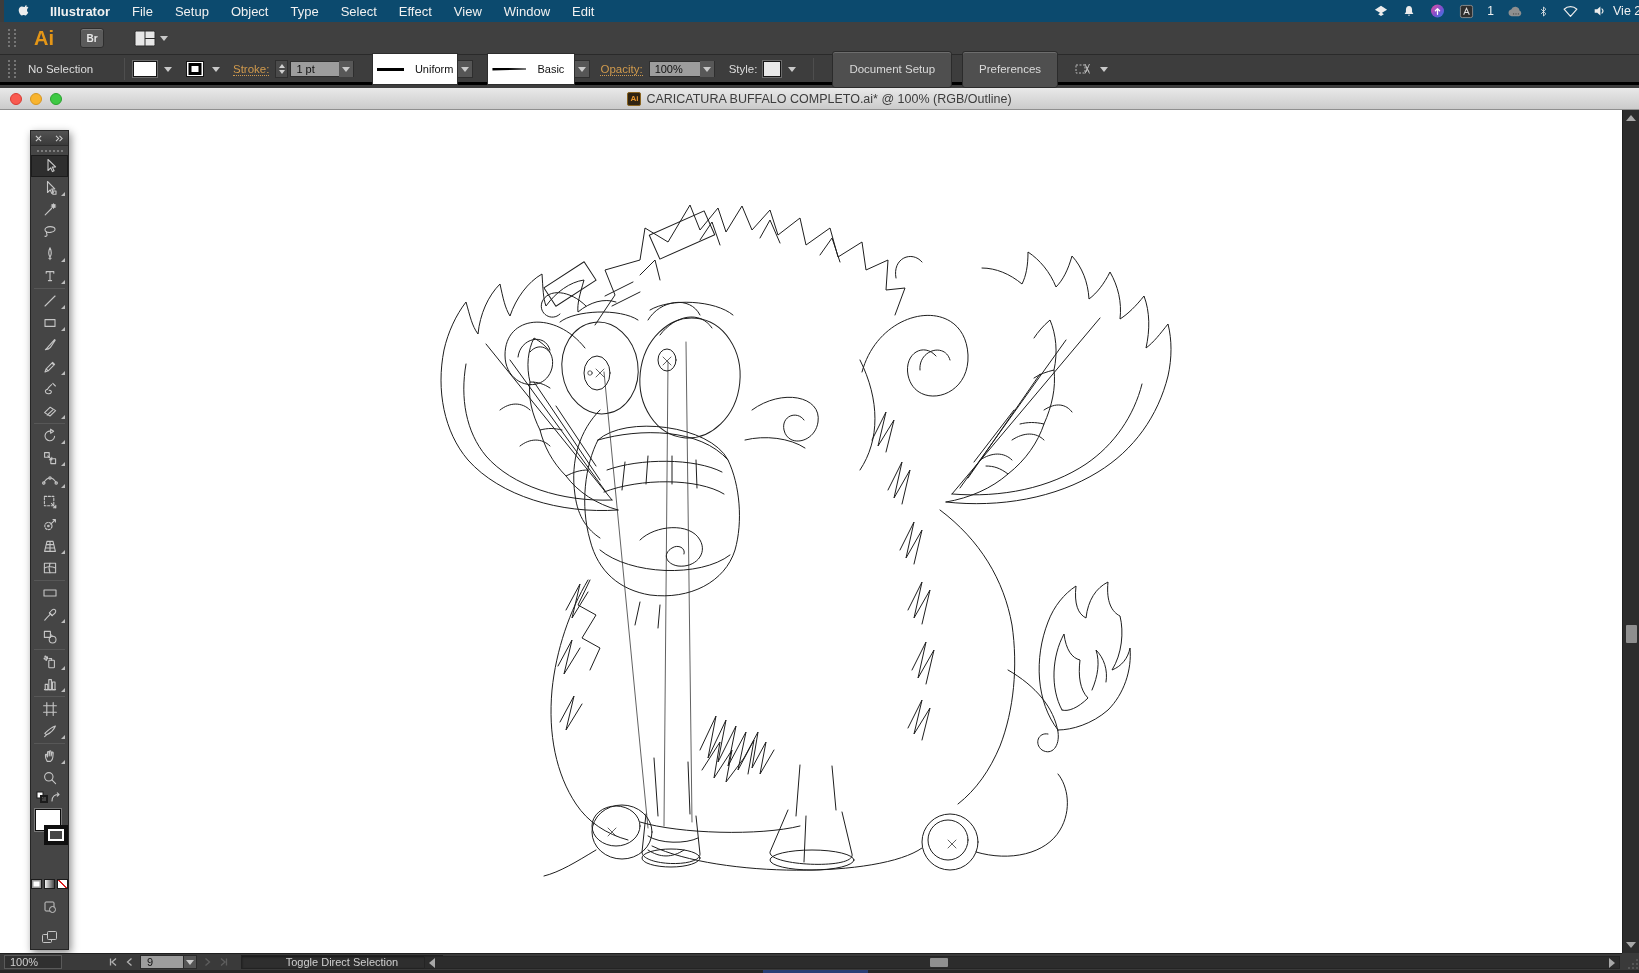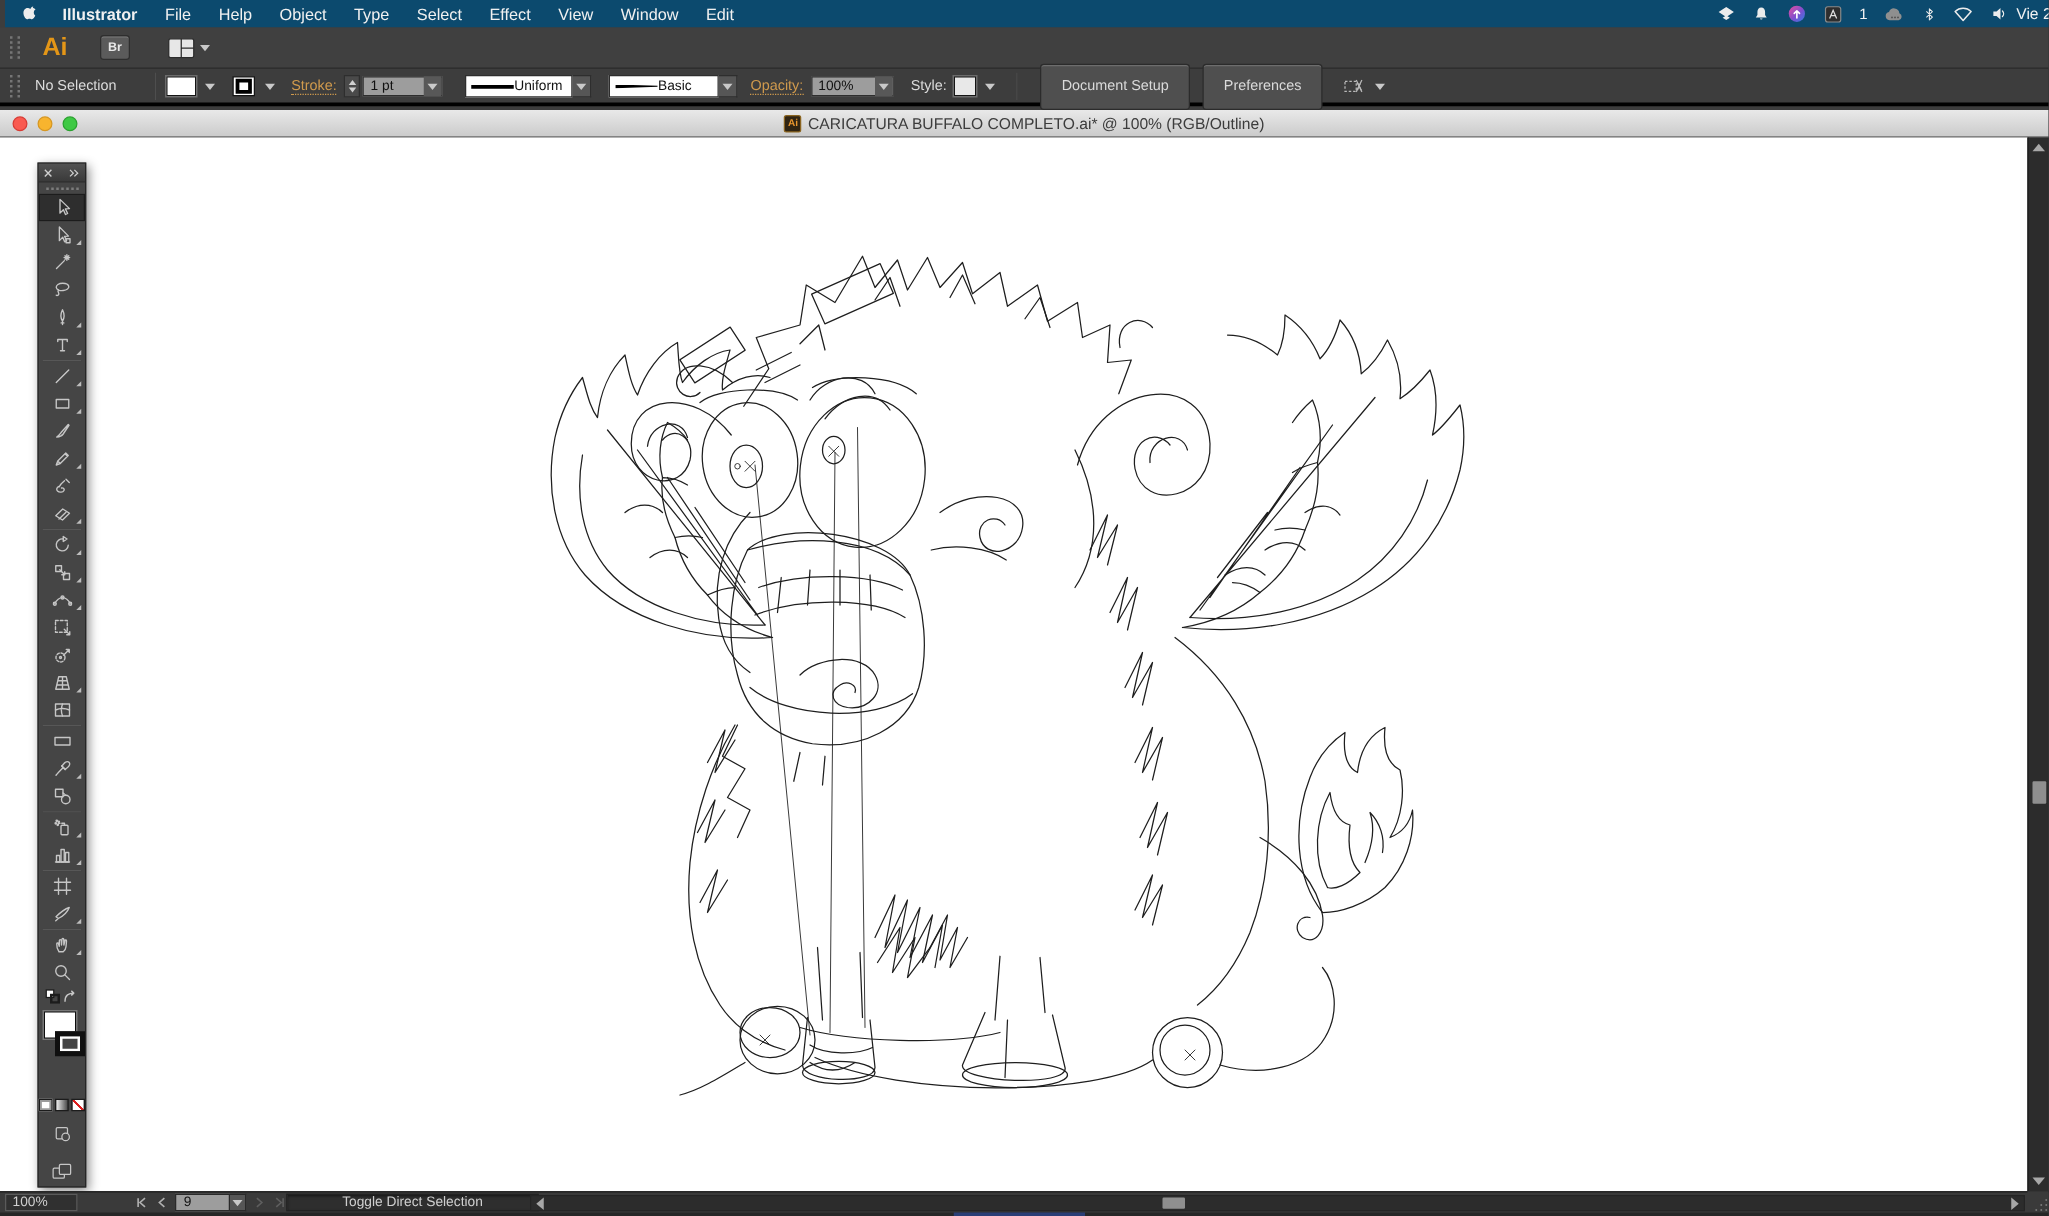--- a/index.html
+++ b/index.html
@@ -37,22 +37,22 @@
   .ddarrow { width:0; height:0; border-left:4px solid transparent; border-right:4px solid transparent; border-top:5px solid #c9c9c9; }
   .ddbtn { display:flex; align-items:center; justify-content:center; width:14px; height:16px; margin-left:4px; }
   .linklabel { color:#d09a4d; border-bottom:1px dotted #d09a4d; margin:0 6px 0 10px; cursor:pointer; }
   .stepper { display:flex; flex-direction:column; justify-content:center; gap:2px; width:13px; height:18px;
              background:#4a4a4a; border:1px solid #2e2e2e; align-items:center; margin-right:2px; }
   .stepper .up { width:0;height:0;border-left:3.5px solid transparent;border-right:3.5px solid transparent;border-bottom:4px solid #cfcfcf; }
   .stepper .dn { width:0;height:0;border-left:3.5px solid transparent;border-right:3.5px solid transparent;border-top:4px solid #cfcfcf; }
   .grayfield { height:16px; background:#9d9d9d; border:1px solid #2e2e2e; color:#111; display:flex; align-items:center;
                padding-left:5px; font-size:11px; }
   .grayfield .dd { margin-left:auto; width:14px; height:16px; background:#585858; display:flex; align-items:center; justify-content:center; }
-  .whitecombo { height:18px; background:#fff; border:1px solid #2e2e2e; color:#111; display:flex; align-items:center;
-                padding:0 4px; font-size:11px; gap:0; }
+  .whitecombo { height:32px; background:#fff; border:1px solid #2e2e2e; color:#111; display:flex; align-items:center;
+                padding:0 4px; font-size:11px; gap:11px; }
   .whitecombo .strokeline { width:34px; height:3px; background:#000; }
   .combodd { width:15px; height:18px; background:#565656; border:1px solid #2e2e2e; border-left:none;
              display:flex; align-items:center; justify-content:center; }
   .ctrlbtn { height:37px; background:#4f4f4f; border:1px solid #2b2b2b; border-radius:3px; color:#dadada;
              font-size:11.5px; display:flex; align-items:center; justify-content:center; padding:0 16px;
              box-shadow:inset 0 1px 0 #6d6d6d; margin-left:10px; }
 
   
   .titlebar { position:absolute; left:0; top:88px; width:1639px; height:22px;
               background:linear-gradient(#e9e9e9,#cbcbcb); border-bottom:1px solid #8f8f8f;
@@ -101,21 +101,21 @@
   
   .statusbar { position:absolute; left:0; top:953px; width:1639px; height:17px; background:#3a3a3a;
                border-top:1px solid #1f1f1f; display:flex; align-items:center; color:#cfcfcf; font-size:11px; }
   .zoombox { margin-left:4px; width:58px; height:14px; border:1px solid #5a5a5a; background:#303030;
              display:flex; align-items:center; padding-left:5px; }
   .navarrows { display:flex; align-items:center; gap:6px; margin-left:46px; }
   .abfield { width:44px; height:14px; background:#9d9d9d; color:#111; display:flex; align-items:center;
              padding-left:6px; border:1px solid #2a2a2a; }
   .abdd { width:13px; height:14px; background:#565656; border:1px solid #2a2a2a; border-left:none;
           display:flex; align-items:center; justify-content:center; }
-  .statusmsg { margin-left:0; width:202px; height:14px; background:#2e2e2e; border:1px solid #222;
+  .statusmsg { margin-left:12px; width:202px; height:14px; background:#2e2e2e; border:1px solid #222;
                box-shadow:inset 0 1px 2px rgba(0,0,0,.5); display:flex; justify-content:center; }
   .hsb { position:absolute; left:424px; top:956px; width:1196px; height:13px; background:#2c2c2c; border:1px solid #242424; }
   .hsb .thumb { position:absolute; left:505px; top:1px; width:18px; height:9px; background:#8f8f8f; border-radius:1px; }
   .vsb { position:absolute; left:1622px; top:110px; width:17px; height:843px; background:#2c2c2c; border-left:1px solid #1e1e1e; }
   .vsb .thumb { position:absolute; left:3px; top:515px; width:11px; height:18px; background:#8f8f8f; border-radius:1px; }
   .sb-arrow-up { width:0;height:0;border-left:5px solid transparent;border-right:5px solid transparent;border-bottom:6px solid #a8a8a8; }
   .sb-arrow-dn { width:0;height:0;border-left:5px solid transparent;border-right:5px solid transparent;border-top:6px solid #a8a8a8; }
   .sb-arrow-l { width:0;height:0;border-top:5px solid transparent;border-bottom:5px solid transparent;border-right:6px solid #a8a8a8; }
   .sb-arrow-r { width:0;height:0;border-top:5px solid transparent;border-bottom:5px solid transparent;border-left:6px solid #a8a8a8; }
   .bottomstrip { position:absolute; left:0; top:970px; width:1639px; height:3px; background:#262626; }
@@ -143,21 +143,21 @@
   </svg>
 
   <div class="menubar">
     <span class="apple">
       <svg width="14" height="16" viewBox="0 0 16 16">
         <path fill="#ededed" d="M10.2 1.6c.1.8-.2 1.6-.7 2.2-.5.6-1.3 1-2 1-.1-.8.3-1.6.7-2.1.5-.6 1.4-1 2-1.1zM12.6 12c-.4.9-.6 1.3-1.1 2-.7 1-1.6 2.3-2.8 2.3-1 0-1.3-.7-2.7-.7-1.4 0-1.7.7-2.7.7C2.1 16.3 1.2 15.1.5 14-1.3 11-1.5 7.4.1 5.5c1-1.3 2.4-2 3.6-2 1.2 0 2 .7 3 .7 1 0 1.6-.7 3-.7 1.1 0 2.3.6 3.2 1.7-2.8 1.5-2.3 5.5-.3 6.8z" transform="scale(.8) translate(2,0)"></path>
       </svg>
     </span>
     <span class="appname">Illustrator</span>
     <span class="mitem">File</span>
-    <span class="mitem">Help</span>
+    <span class="mitem">Setup</span>
     <span class="mitem">Object</span>
     <span class="mitem">Type</span>
     <span class="mitem">Select</span>
     <span class="mitem">Effect</span>
     <span class="mitem">View</span>
     <span class="mitem">Window</span>
     <span class="mitem">Edit</span>
     <span class="mspacer"></span>
     <span class="mstatus">
       <svg width="16" height="15" viewBox="0 0 16 16">

